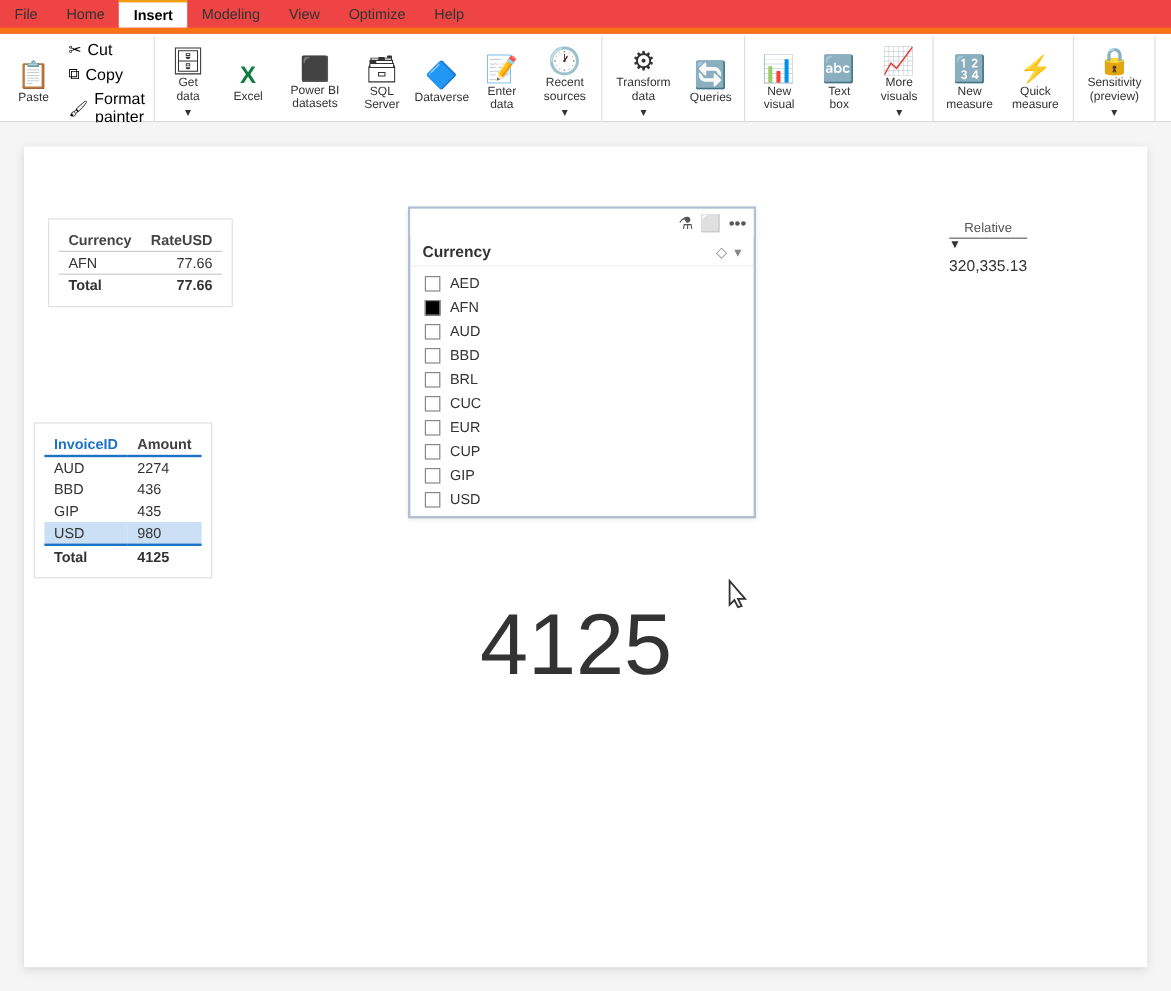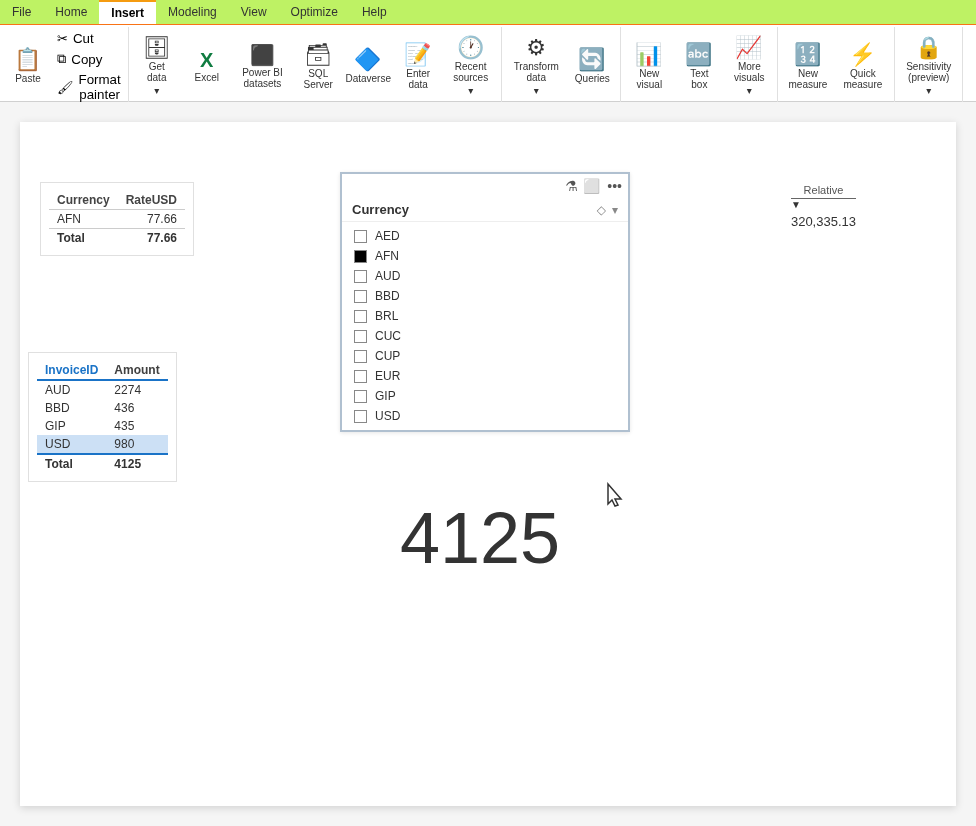--- a/index.html
+++ b/index.html
@@ -9,22 +9,22 @@
     .ribbon {
       background: #fff;
       border-bottom: 1px solid #d0d0d0;
       display: flex;
       flex-direction: column;
       height: 102px;
     }
     .ribbon-tabs {
       display: flex;
       height: 28px;
-      background: #bef264;
-      border-bottom: 1px solid #f97316;
+      background: #ef4444;
+      border-bottom: 5px solid #f97316;
     }
     .ribbon-tab {
       padding: 4px 12px;
       font-size: 12px;
       color: #333;
       cursor: pointer;
       border: none;
       background: transparent;
       position: relative;
     }
@@ -477,25 +477,25 @@
           <div class="slicer-item">
             <span class="slicer-checkbox"></span>
             <span>BRL</span>
           </div>
           <div class="slicer-item">
             <span class="slicer-checkbox"></span>
             <span>CUC</span>
           </div>
           <div class="slicer-item">
             <span class="slicer-checkbox"></span>
+            <span>EUR</span>
+          </div>
+          <div class="slicer-item">
+            <span class="slicer-checkbox"></span>
             <span>CUP</span>
-          </div>
-          <div class="slicer-item">
-            <span class="slicer-checkbox"></span>
-            <span>EUR</span>
           </div>
           <div class="slicer-item">
             <span class="slicer-checkbox"></span>
             <span>GIP</span>
           </div>
           <div class="slicer-item">
             <span class="slicer-checkbox"></span>
             <span>USD</span>
           </div>
         </div>

